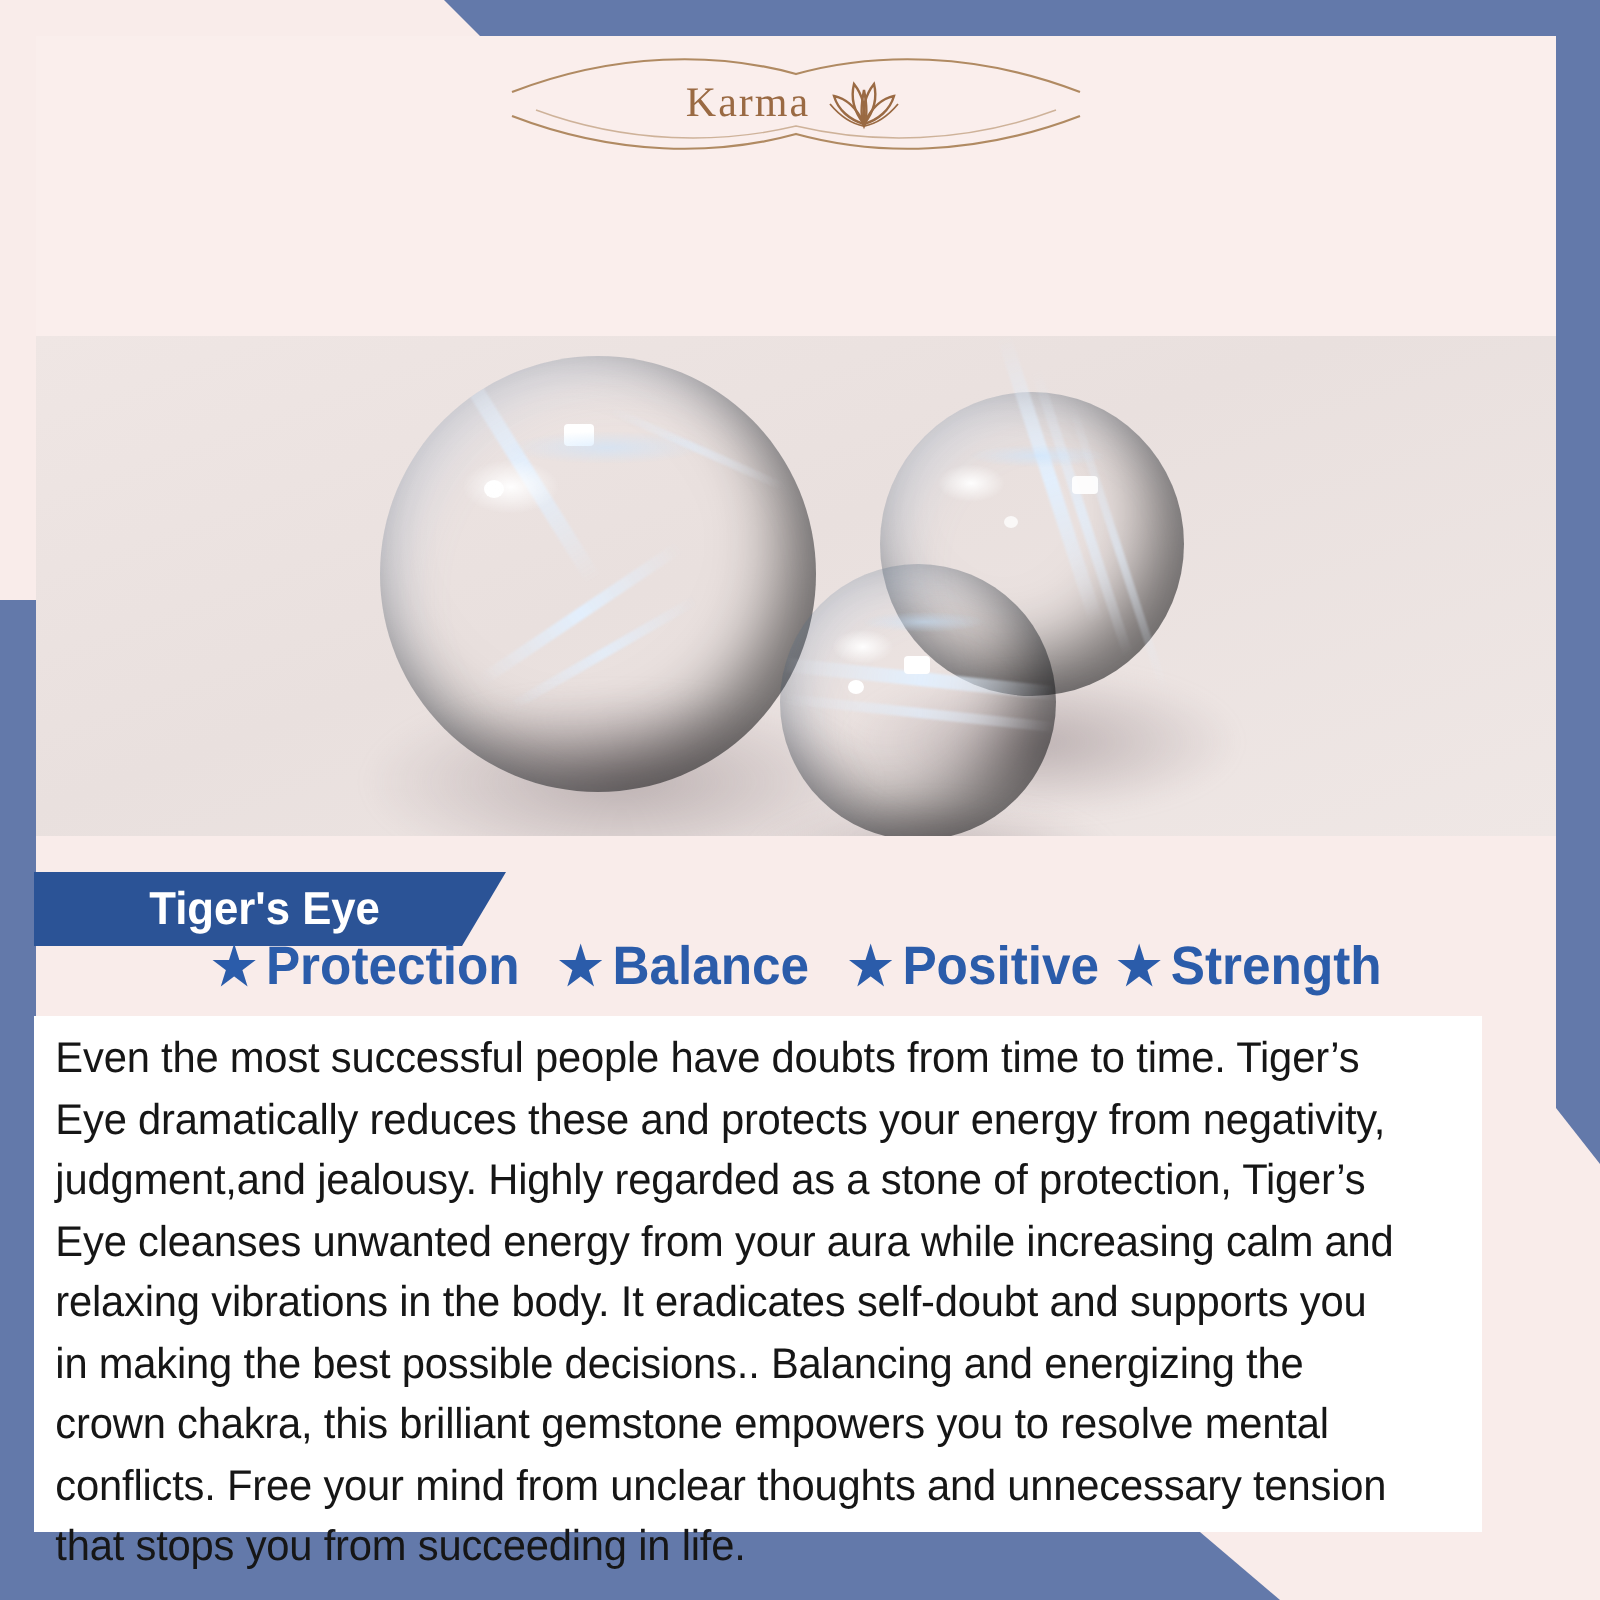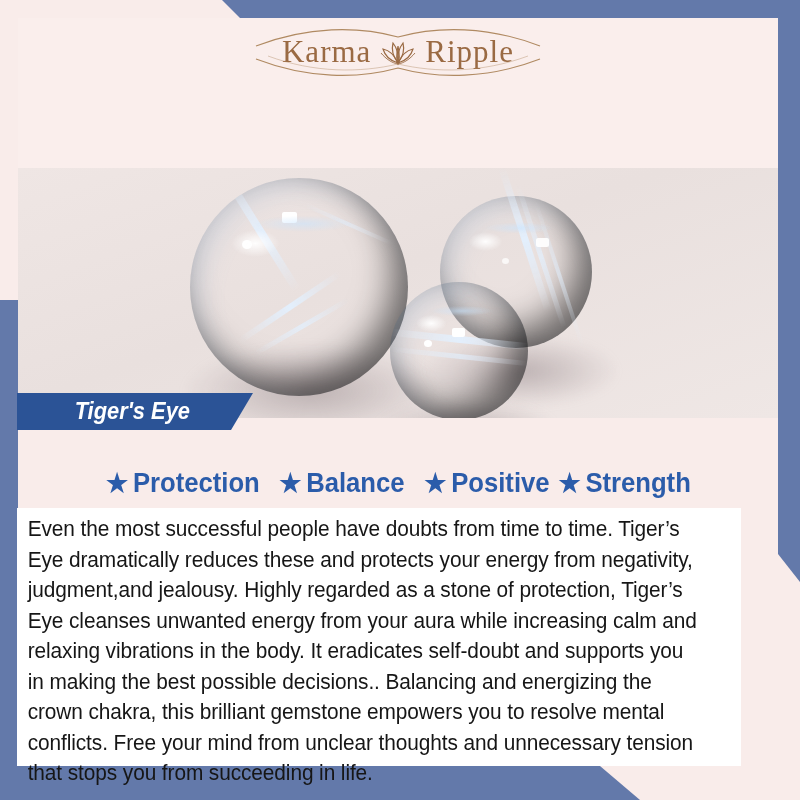--- a/index.html
+++ b/index.html
@@ -65,21 +65,21 @@
     width: 760px;
     text-align: center;
   }
   .logo-inner {
     display: inline-block;
     position: relative;
     padding: 4px 0;
   }
   .logo-text {
     font-family: "Liberation Serif", serif;
-    font-size: 31px;
+    font-size: 21px;
     color: #9a6a43;
     letter-spacing: 1px;
     white-space: nowrap;
     display: flex;
     align-items: center;
     gap: 6px;
   }
   .logo-word { line-height: 1; }
   .lotus-icon { display: block; }
   .logo-flourish {
@@ -183,27 +183,26 @@
   .shadow-c { width: 180px; height: 62px; left: 358px; top: 232px; }
   .spec-dot {
     position: absolute;
     background: #ffffff;
     border-radius: 2px;
   }
 
   
   .stone-banner {
     position: absolute;
-    top: 393px; left: 17px;
+    top: 436px; left: 17px;
     width: 236px; height: 37px;
     background: #2b5396;
     clip-path: polygon(0 0, 236px 0, 214px 37px, 0 37px);
     display: flex;
     align-items: center;
-    font-style: italic;
   }
   .stone-banner-label {
     color: #ffffff;
     font-family: "Liberation Sans Narrow", "Liberation Sans", sans-serif;
     font-weight: bold;
     font-size: 23px;
     padding-left: 56px;
     transform: scaleX(0.95);
     white-space: nowrap;
   }
@@ -279,21 +278,20 @@
             <g fill="none" stroke="#9a6a43" stroke-width="1.2">
               <path d="M21 26 C 14 24, 8 19, 6 12 C 11 13, 17 17, 21 26 Z"></path>
               <path d="M21 26 C 28 24, 34 19, 36 12 C 31 13, 25 17, 21 26 Z"></path>
               <path d="M21 26 C 17 21, 14 14, 16 6 C 20 11, 22 18, 21 26 Z"></path>
               <path d="M21 26 C 25 21, 28 14, 26 6 C 22 11, 20 18, 21 26 Z"></path>
               <path d="M21 27 C 19 22, 20 14, 21 9 C 22 14, 23 22, 21 27 Z"></path>
               <path d="M4 16 C 9 22, 15 26, 21 27" stroke-width="0.9"></path>
               <path d="M38 16 C 33 22, 27 26, 21 27" stroke-width="0.9"></path>
             </g>
           </svg>
-          <span class="logo-word">Ripple</span>
         </div>
 
         <svg class="logo-flourish bottom" width="300" height="26" viewBox="0 0 300 26">
           <path d="M8 4 C 60 24, 110 24, 150 13 C 190 24, 240 24, 292 4" fill="none" stroke="#b08a62" stroke-width="1.1"></path>
           <path d="M20 1 C 66 18, 112 18, 150 9 C 188 18, 234 18, 280 1" fill="none" stroke="#b08a62" stroke-width="0.7" opacity="0.6"></path>
         </svg>
       </div>
     </div>
   </div>
 

